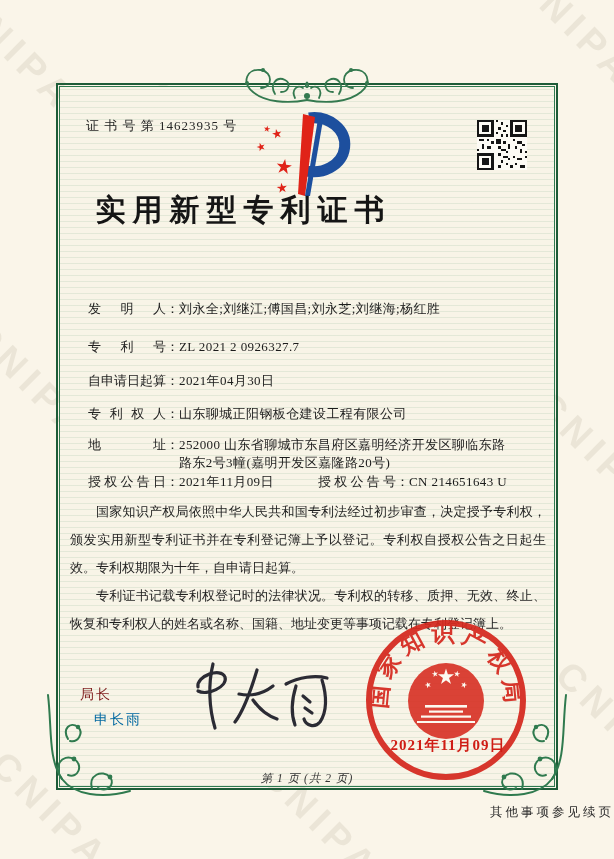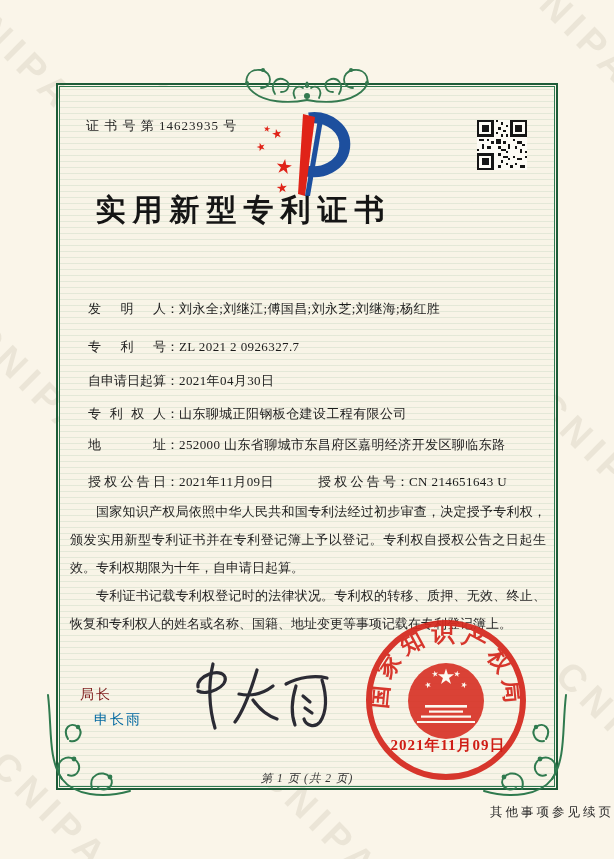--- a/index.html
+++ b/index.html
@@ -207,20 +207,21 @@
   <div class="content-item row" style="top:372px">
     <span class="lbl">自申请日起算</span><span class="colon">：</span><span class="val">2021年04月30日</span>
   </div>
   <div class="content-item row" style="top:405px">
     <span class="lbl">专利权人</span><span class="colon">：</span><span class="val">山东聊城正阳钢板仓建设工程有限公司</span>
   </div>
   <div class="content-item row" style="top:436px">
     <div>
       <span class="lbl">地址</span><span class="colon">：</span><span class="val">252000 山东省聊城市东昌府区嘉明经济开发区聊临东路</span>
     </div>
+    <div class="addr-line2 val">路东2号3幢(嘉明开发区嘉隆路20号)</div>
   </div>
   <div class="content-item row row-auth" style="top:473px">
     <span class="lbl">授权公告日</span><span class="colon">：</span><span class="val">2021年11月09日</span>
     <span class="auth-group2">
       <span class="lbl">授权公告号</span><span class="colon">：</span><span class="val">CN 214651643 U</span>
     </span>
   </div>
 
   <div class="content-item paras">
     <p>国家知识产权局依照中华人民共和国专利法经过初步审查，决定授予专利权，颁发实用新型专利证书并在专利登记簿上予以登记。专利权自授权公告之日起生效。专利权期限为十年，自申请日起算。</p>

